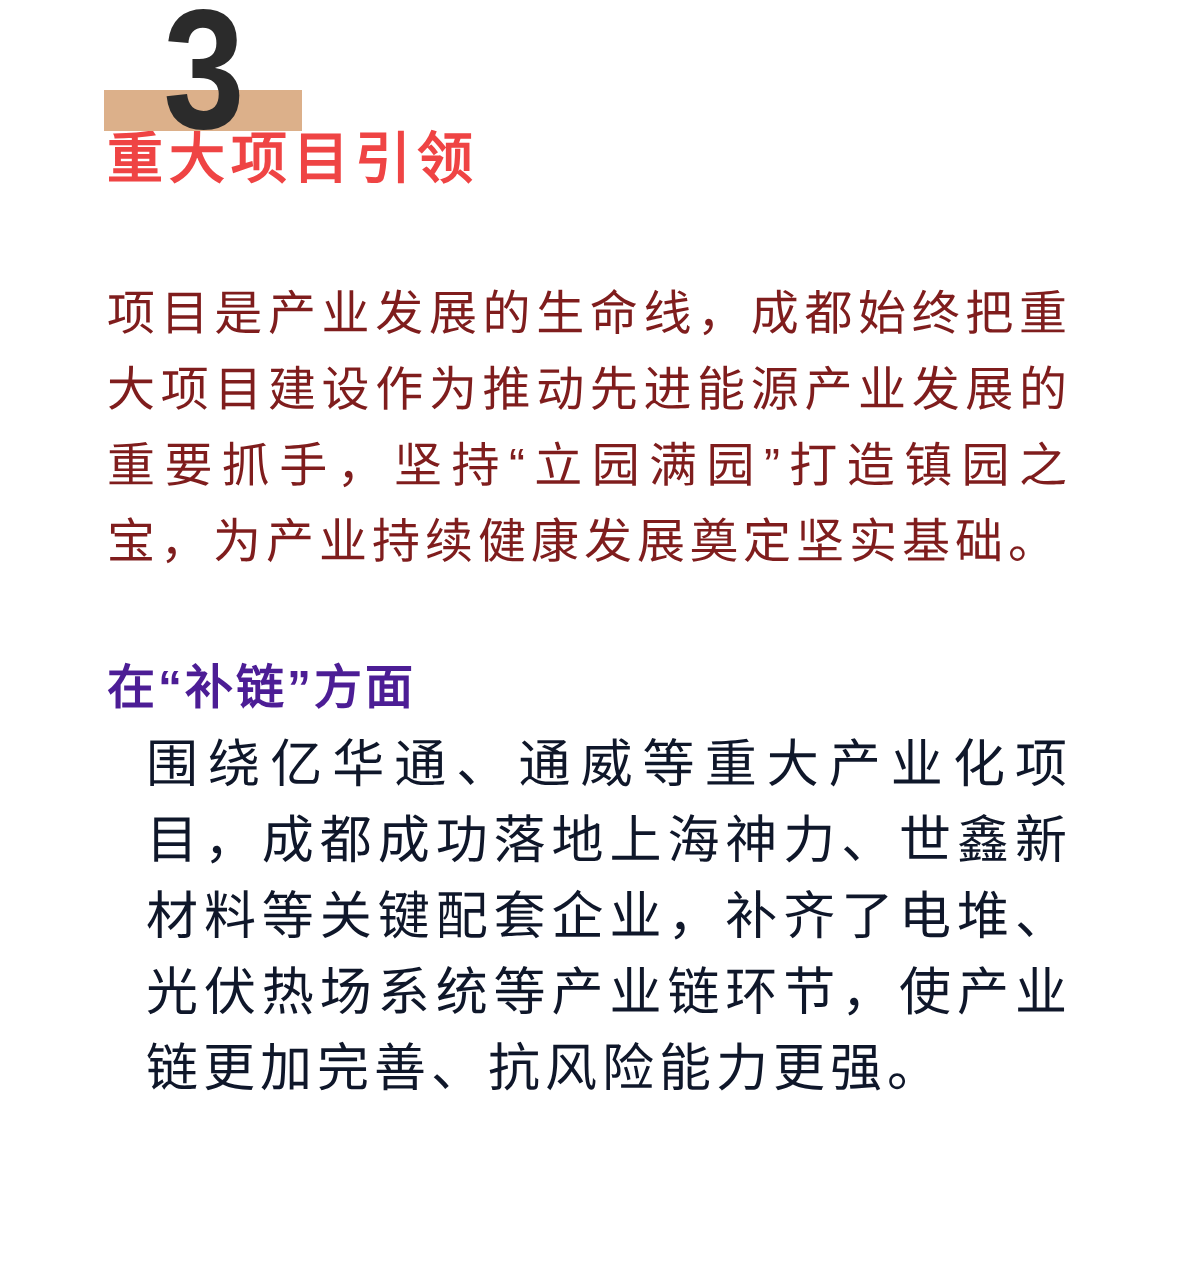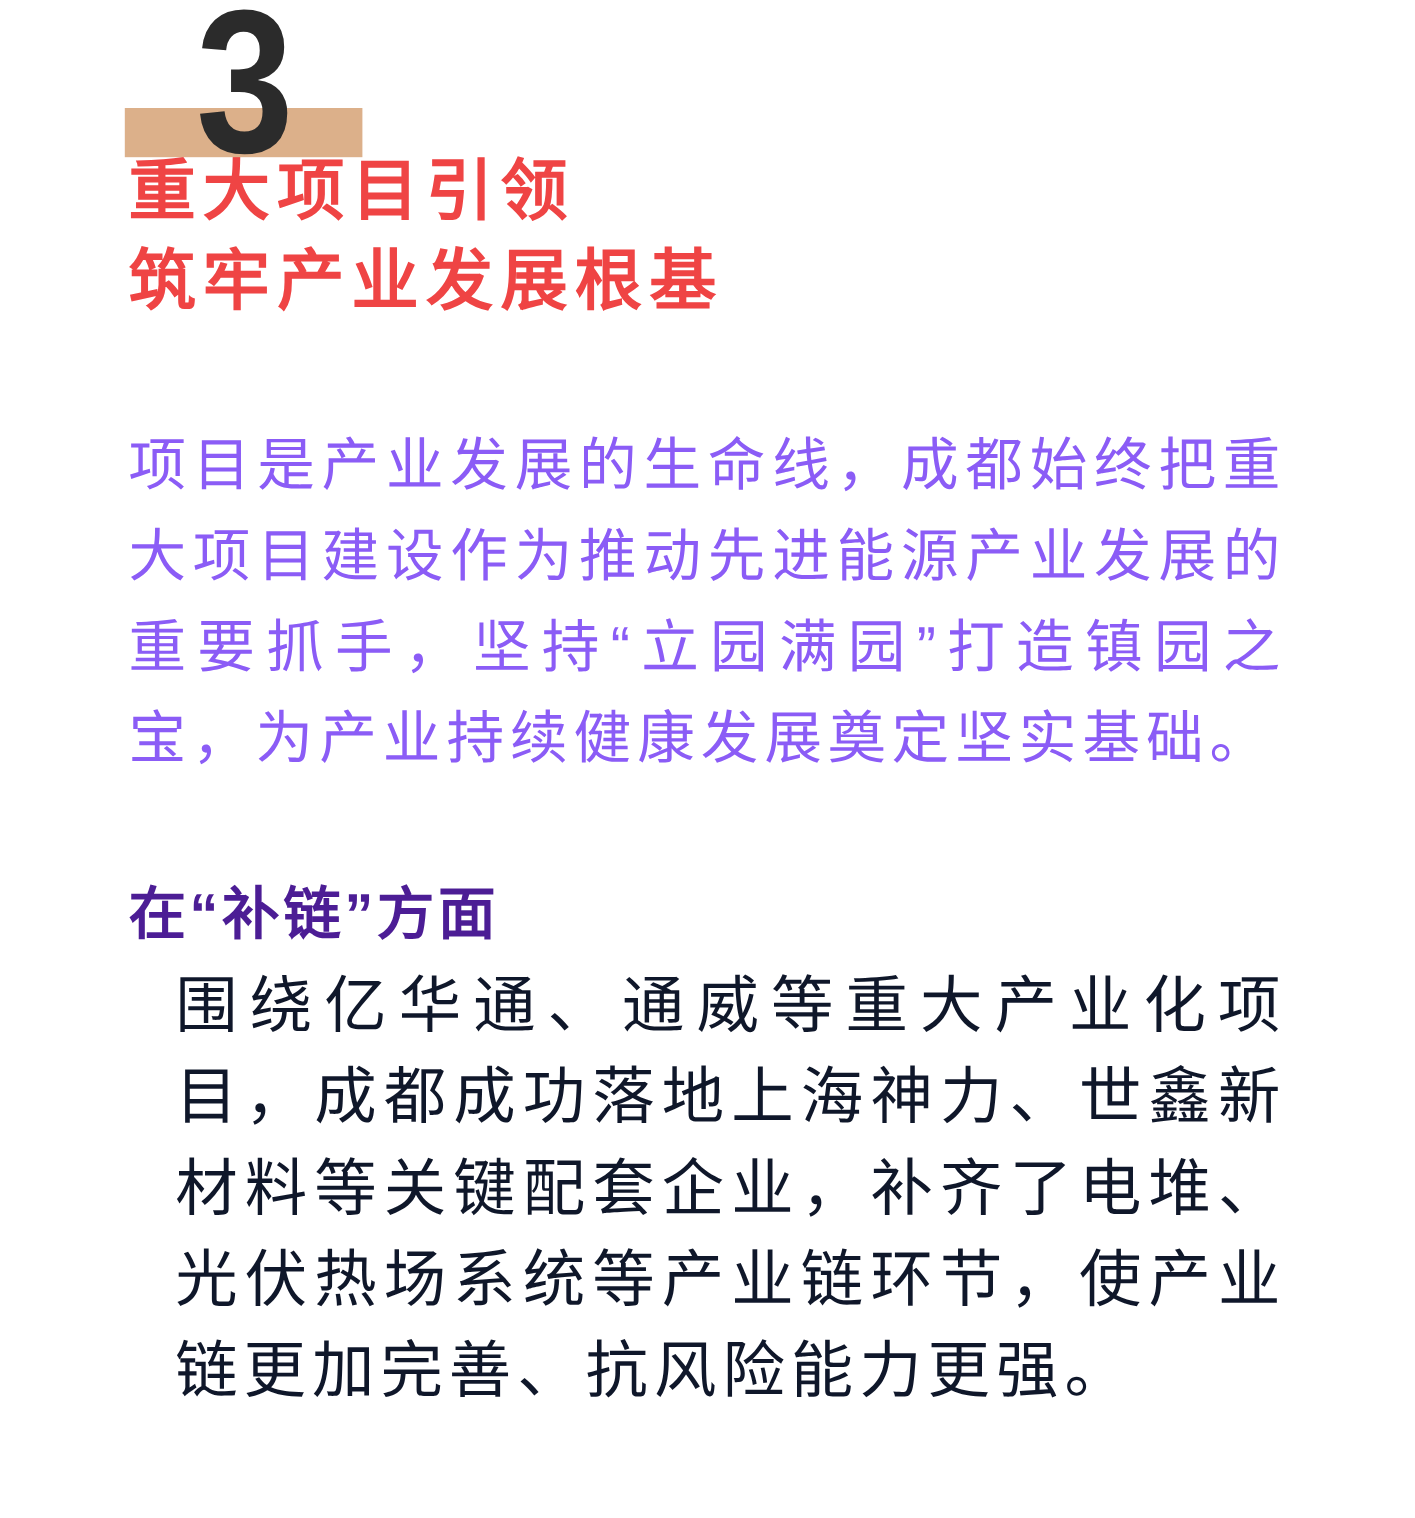--- a/index.html
+++ b/index.html
@@ -57,21 +57,21 @@
     color: #ef4444;
   }
 
   
   .intro-paragraph {
     margin-top: 80px;
     font-size: 48px;
     line-height: 76px;
     font-weight: 400;
     letter-spacing: 5px;
-    color: #8b5cf6;
+    color: #7f1d1d;
     text-align: justify;
     text-justify: inter-character;
   }
 
   .sub-block {
     margin-top: 70px;
   }
   .sub-heading {
     font-size: 48px;
     line-height: 76px;
@@ -95,21 +95,20 @@
 
 <div class="page">
 
   <div class="number-block">
     <div class="accent-bar"></div>
     <div class="big-digit">3</div>
   </div>
 
   <h1 class="section-title">
     <div>重大项目引领</div>
-    <div>筑牢产业发展根基</div>
   </h1>
 
   <p class="intro-paragraph">项目是产业发展的生命线，成都始终把重大项目建设作为推动先进能源产业发展的重要抓手，坚持“立园满园”打造镇园之宝，为产业持续健康发展奠定坚实基础。</p>
 
   <div class="sub-block">
     <p class="sub-heading">在“补链”方面</p>
     <p class="sub-body">围绕亿华通、通威等重大产业化项目，成都成功落地上海神力、世鑫新材料等关键配套企业，补齐了电堆、光伏热场系统等产业链环节，使产业链更加完善、抗风险能力更强。</p>
   </div>
 
 </div>

